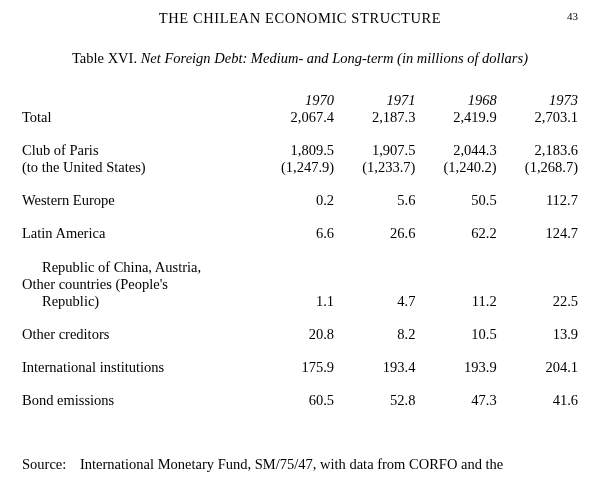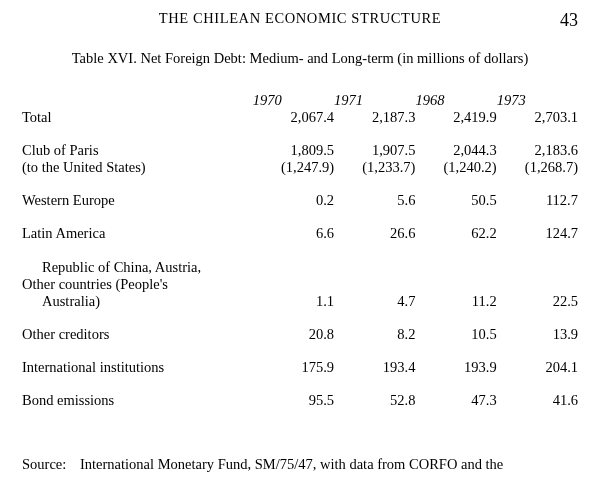--- a/index.html
+++ b/index.html
@@ -27,51 +27,52 @@
     left: 0;
     width: 600px;
     text-align: center;
     font-size: 14.5px;
     letter-spacing: 0.6px;
   }
   .folio {
     position: absolute;
     top: 10px;
     right: 22px;
-    font-size: 18px;
+    font-size: 11px;
   }
   .table-caption {
     position: absolute;
     top: 50px;
     left: 0;
     width: 600px;
     text-align: center;
     font-size: 14.5px;
   }
   .table-caption .cap-label {
     font-style: normal;
   }
   .table-caption .cap-title {
+    font-style: italic;
   }
   table.data {
     position: absolute;
     top: 92px;
     left: 22px;
     width: 556px;
     border-collapse: collapse;
     font-size: 14.5px;
   }
   table.data td, table.data th {
     padding: 0;
     vertical-align: top;
     font-weight: normal;
   }
   th.col-year {
     font-style: italic;
-    text-align: left;
+    text-align: right;
     font-size: 14.5px;
     padding-bottom: 14px;
   }
   td.label {
     text-align: left;
     white-space: pre-line;
     line-height: 1.18;
     margin-top: 38px;
   }
   td.num {
@@ -191,21 +192,21 @@
 
       <tr>
         <td class="label">Other countries (People's</td>
         <td class="num"></td>
         <td class="num"></td>
         <td class="num"></td>
         <td class="num"></td>
       </tr>
 
       <tr>
-        <td class="label"><span class="indent1">Australia)</span></td>
+        <td class="label"><span class="indent1">Republic)</span></td>
         <td class="num">1.1</td>
         <td class="num">4.7</td>
         <td class="num">11.2</td>
         <td class="num">22.5</td>
       </tr>
 
       <tr class="spacer-md">
           <td colspan="5"></td>
         </tr>
 
@@ -228,21 +229,21 @@
         <td class="num">193.9</td>
         <td class="num">204.1</td>
       </tr>
 
       <tr class="spacer-md">
           <td colspan="5"></td>
         </tr>
 
       <tr>
         <td class="label">Bond emissions</td>
-        <td class="num">95.5</td>
+        <td class="num">60.5</td>
         <td class="num">52.8</td>
         <td class="num">47.3</td>
         <td class="num">41.6</td>
       </tr>
 
     </tbody>
   </table>
 
   <div class="source">
     <span class="src-label">Source:</span><span>International Monetary Fund, SM/75/47, with data from CORFO and the</span>

